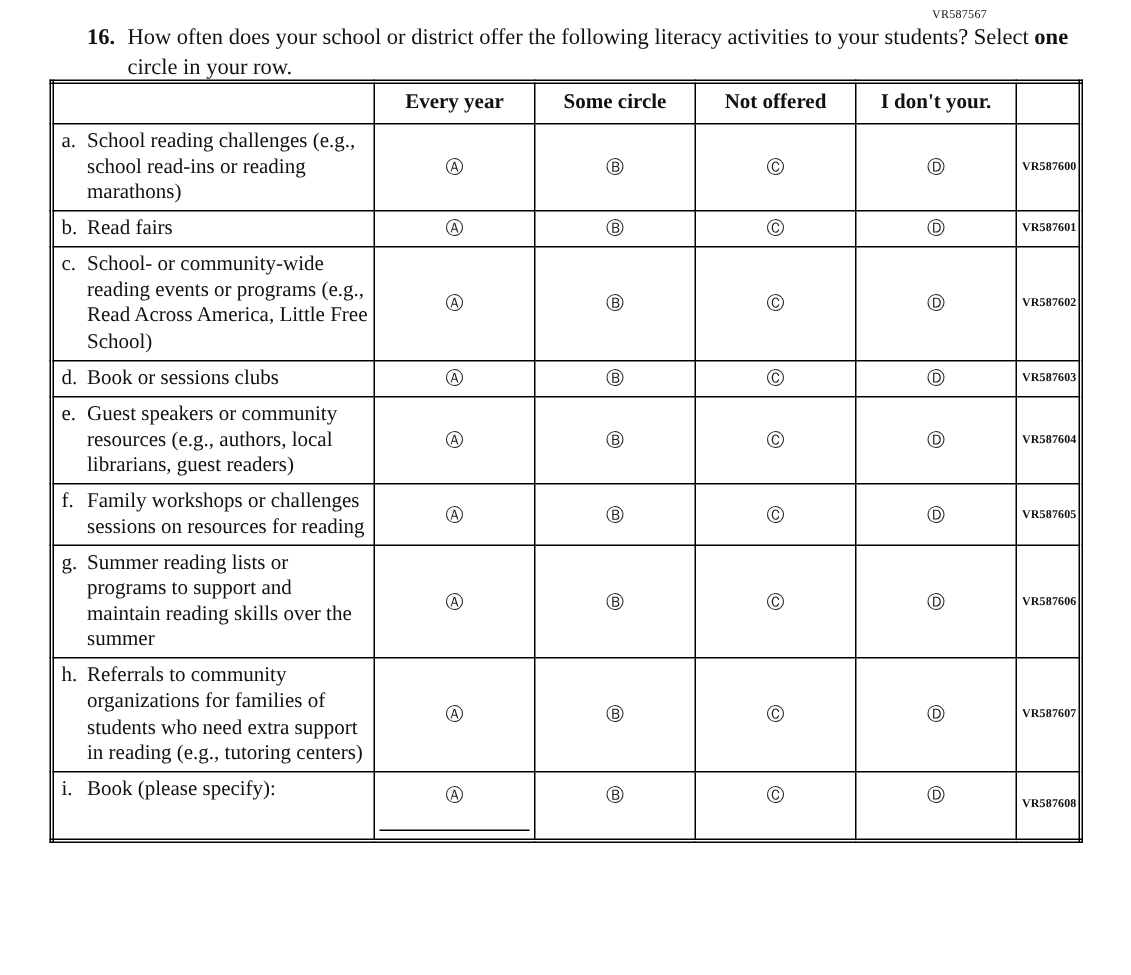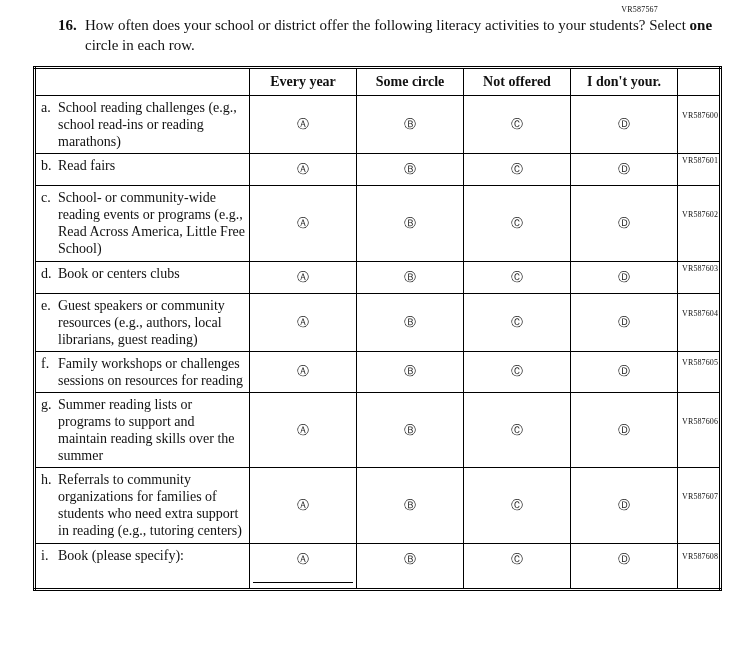--- a/index.html
+++ b/index.html
@@ -40,21 +40,21 @@
     left: 0;
     top: 0;
   }
   .qtext {
     display: block;
     padding-left: 27px;
     max-width: 630px;
   }
   table.grid {
     position: absolute;
-    top: 66px;
+    top: 53px;
     left: 33px;
     width: 689px;
     border-collapse: collapse;
     border: 3px double #000;
     table-layout: fixed;
   }
   table.grid th, table.grid td {
     border: 1px solid #000;
   }
   col.stub-col   { width: 215px; }
@@ -87,24 +87,25 @@
     vertical-align: middle;
     font-family: "DejaVu Sans", sans-serif;
     font-size: 12px;
     color: #222;
     padding: 3px 0;
     position: relative;
     cursor: pointer;
   }
   td.code-cell {
     font-size: 8px;
-    text-align: right;
+    text-align: center;
     vertical-align: middle;
-    padding: 2px 1px 20px 3px;
+    padding: 2px 1px 4px 3px;
     letter-spacing: 0.1px;
+    font-weight: bold;
   }
   tr.other-row td.opt {
     vertical-align: top;
     padding-top: 7px;
     padding-bottom: 20px;
   }
   tr.other-row td.label-cell {
     padding-bottom: 20px;
   }
   .write-line {
@@ -117,21 +118,21 @@
 </style>
 </head>
 <body>
 
 <div class="page">
 
   <div class="page-code">VR587567</div>
 
   <div class="question">
     <span class="qnum">16.</span>
-    <span class="qtext"><span>How often does your school or district offer the following literacy activities to your students? Select </span><b>one</b><span> circle in each row.</span></span>
+    <span class="qtext"><span>How often does your school or district offer the following literacy activities to your students? Select </span><b>one</b><span> circle in your row.</span></span>
   </div>
 
   <table class="grid">
     <colgroup>
       <col class="stub-col">
       <col class="opt-col">
       <col class="opt-col">
       <col class="opt-col">
       <col class="opt-col">
       <col class="code-col">
@@ -186,35 +187,35 @@
     <td class="opt">Ⓑ</td>
     <td class="opt">Ⓒ</td>
     <td class="opt">Ⓓ</td>
     <td class="code-cell">VR587602</td>
   </tr>
 
   <tr>
     <td class="label-cell">
       <div class="label-wrap">
         <span class="letter">d.</span>
-        <span class="row-label">Book or centers clubs</span>
+        <span class="row-label">Book or sessions clubs</span>
       </div>
     </td>
     <td class="opt">Ⓐ</td>
     <td class="opt">Ⓑ</td>
     <td class="opt">Ⓒ</td>
     <td class="opt">Ⓓ</td>
     <td class="code-cell">VR587603</td>
   </tr>
 
   <tr>
     <td class="label-cell">
       <div class="label-wrap">
         <span class="letter">e.</span>
-        <span class="row-label">Guest speakers or community resources (e.g., authors, local librarians, guest reading)</span>
+        <span class="row-label">Guest speakers or community resources (e.g., authors, local librarians, guest readers)</span>
       </div>
     </td>
     <td class="opt">Ⓐ</td>
     <td class="opt">Ⓑ</td>
     <td class="opt">Ⓒ</td>
     <td class="opt">Ⓓ</td>
     <td class="code-cell">VR587604</td>
   </tr>
 
   <tr>

